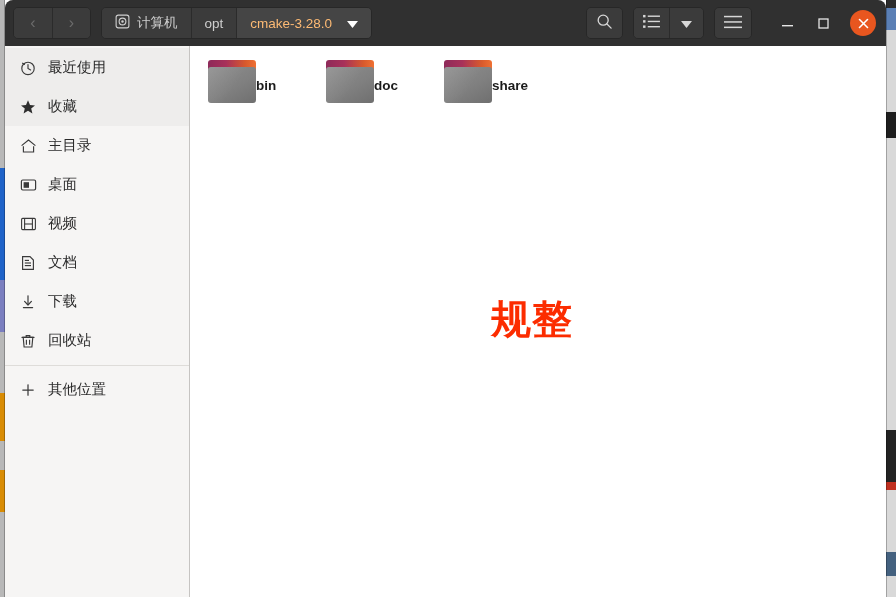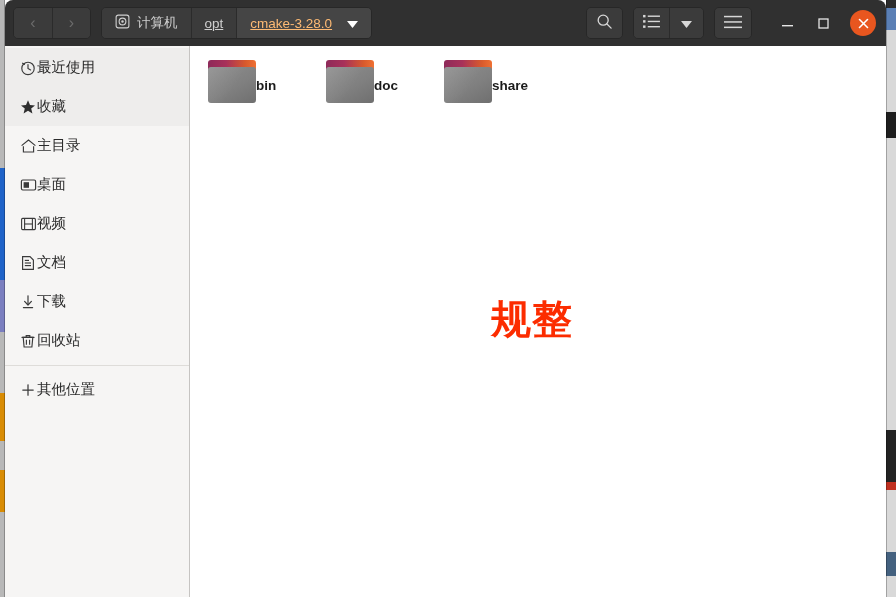--- a/index.html
+++ b/index.html
@@ -102,21 +102,21 @@
     display: flex;
     align-items: center;
     gap: 7px;
     padding: 0 13px;
     background: #3b3b3b;
     color: #cfcfcf;
     font-size: 13.5px;
     white-space: nowrap;
     cursor: default;
   }
-  .crumb + .crumb { border-left: 1px solid #2b2b2b; text-decoration: underline; }
+  .crumb + .crumb { border-left: 1px solid #2b2b2b; }
   .crumb.active { background: #454545; color: #fdba74; }
 
   
   #search-group { margin-left: 6px; }
   #view-group   { margin-left: 10px; }
   #menu-group   { margin-left: 10px; }
 
   #window-controls {
     display: flex;
     align-items: center;
@@ -149,20 +149,21 @@
     background: #f6f5f4;
     border-right: 1px solid #c6c4c2;
     box-sizing: border-box;
     padding-top: 2px;
     overflow: hidden;
     flex: 0 0 185px;
   }
   .side-item {
     display: flex;
     align-items: center;
+    gap: 11px;
     height: 39px;
     padding: 0 14px;
     color: #2a2a2a;
     font-size: 14.5px;
     cursor: default;
     box-sizing: border-box;
   }
   .side-item.shaded { background: #eeedec; }
   .side-icon {
     width: 18px;

